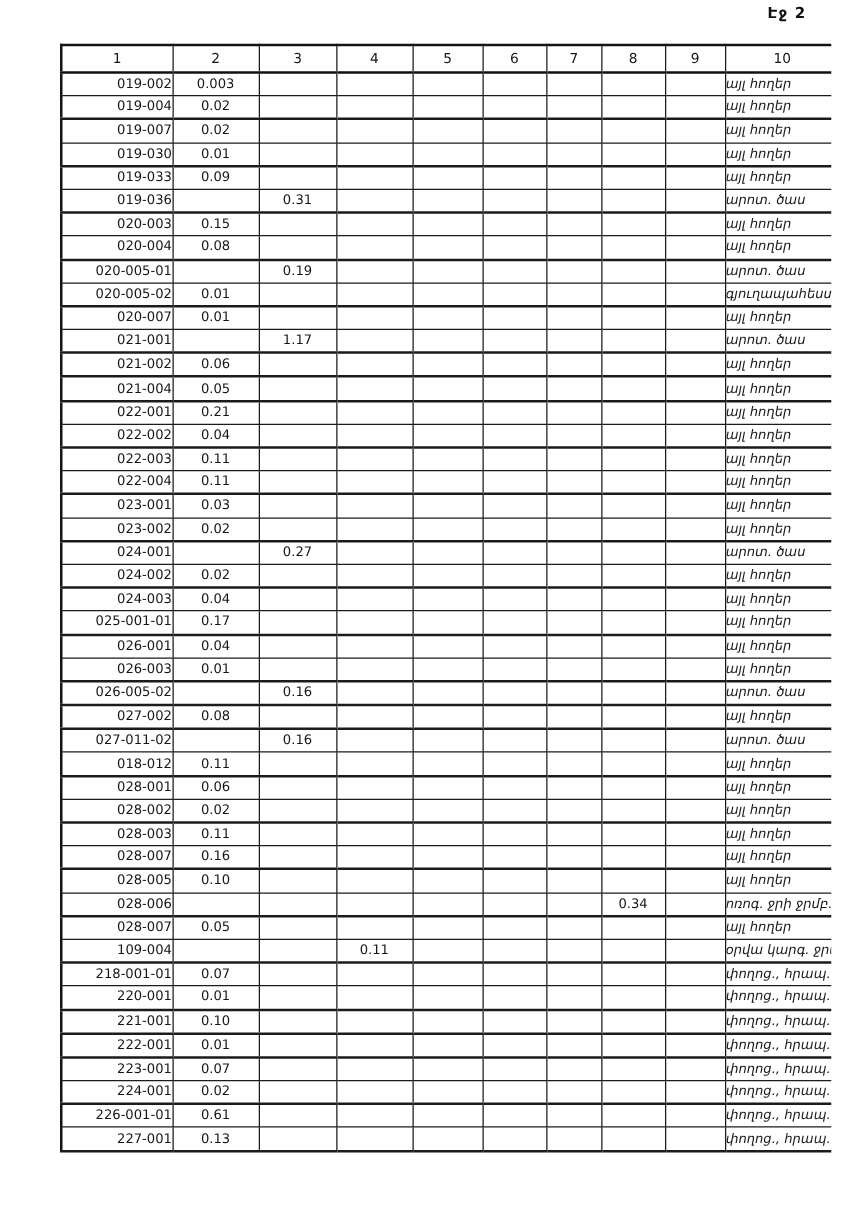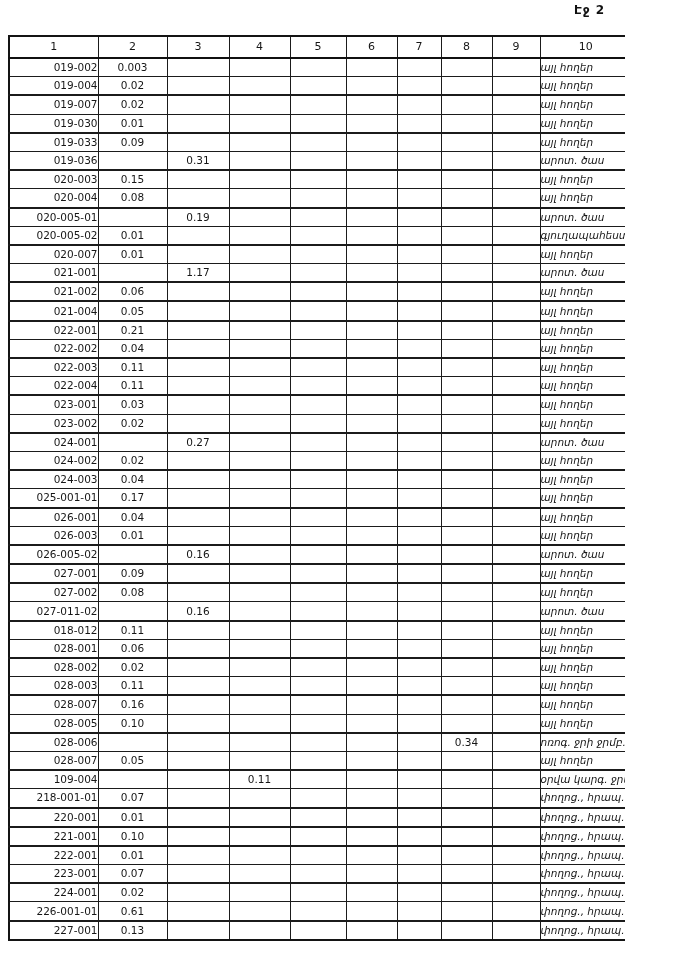--- a/index.html
+++ b/index.html
@@ -8,20 +8,21 @@
     background: #ffffff;
   }
   .page {
     position: relative;
     width: 625px;
     height: 978px;
     background: #ffffff;
     font-family: "DejaVu Sans", sans-serif;
     color: #151515;
     overflow: hidden;
+    margin-left: 40px;
   }
   .page-label {
     position: absolute;
     left: 574px;
     top: 3px;
     font-size: 12px;
     font-weight: bold;
     letter-spacing: 1px;
     color: #111;
   }
@@ -439,32 +440,20 @@
           <td class="col3">0.16</td>
           <td class="col4"></td>
           <td class="col5"></td>
           <td class="col6"></td>
           <td class="col7"></td>
           <td class="col8"></td>
           <td class="col9"></td>
           <td class="col10">արոտ. ծաս</td>
         </tr>
         <tr>
-          <td class="col1">027-001</td>
-          <td class="col2">0.09</td>
-          <td class="col3"></td>
-          <td class="col4"></td>
-          <td class="col5"></td>
-          <td class="col6"></td>
-          <td class="col7"></td>
-          <td class="col8"></td>
-          <td class="col9"></td>
-          <td class="col10">այլ հողեր</td>
-        </tr>
-        <tr>
           <td class="col1">027-002</td>
           <td class="col2">0.08</td>
           <td class="col3"></td>
           <td class="col4"></td>
           <td class="col5"></td>
           <td class="col6"></td>
           <td class="col7"></td>
           <td class="col8"></td>
           <td class="col9"></td>
           <td class="col10">այլ հողեր</td>

